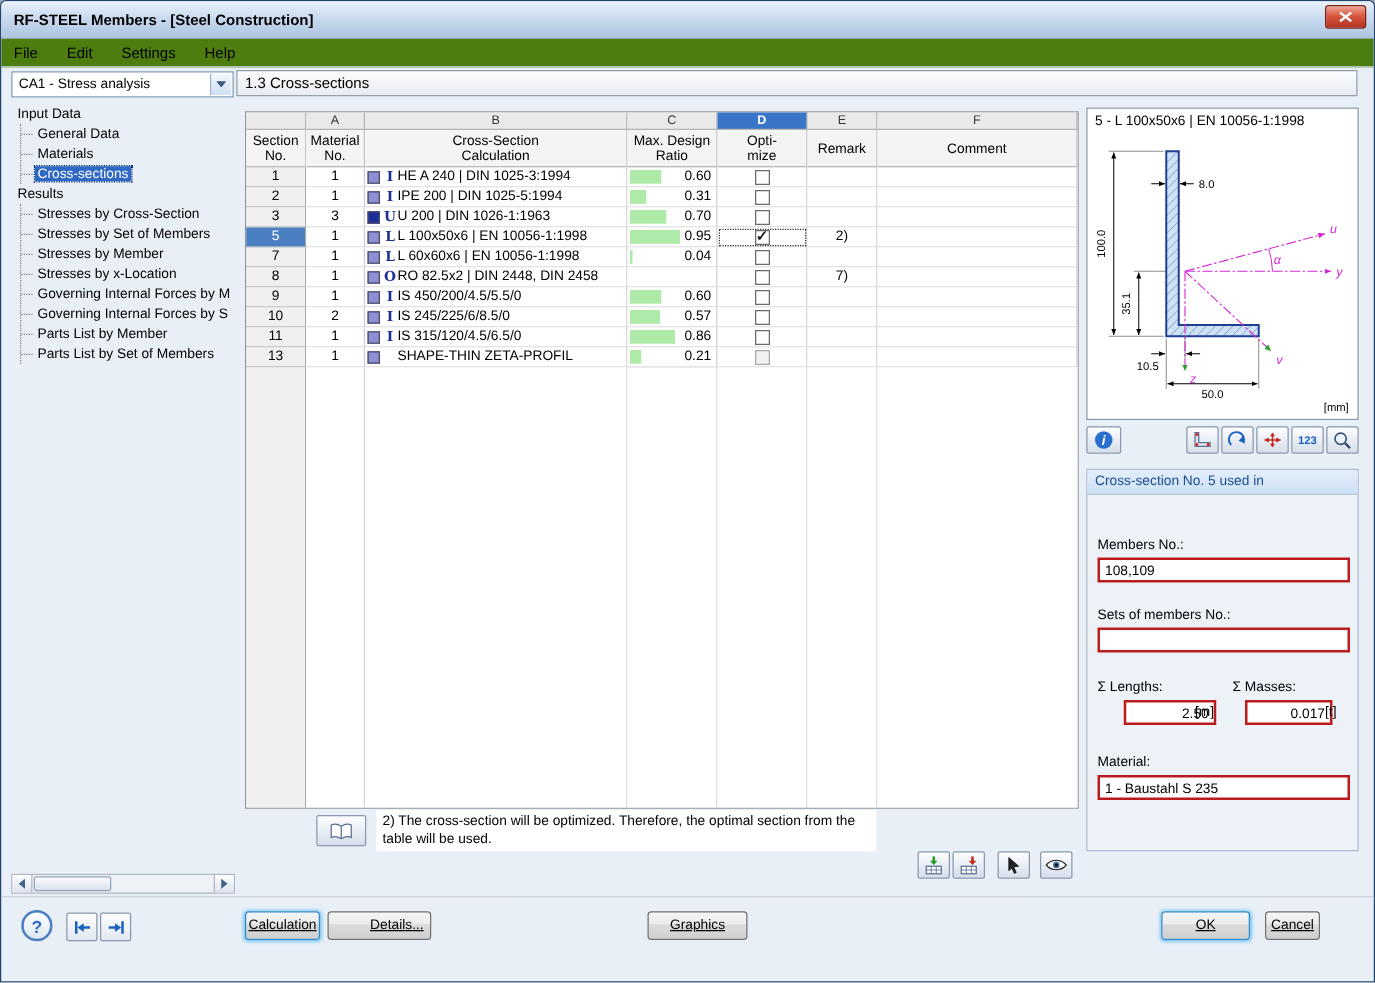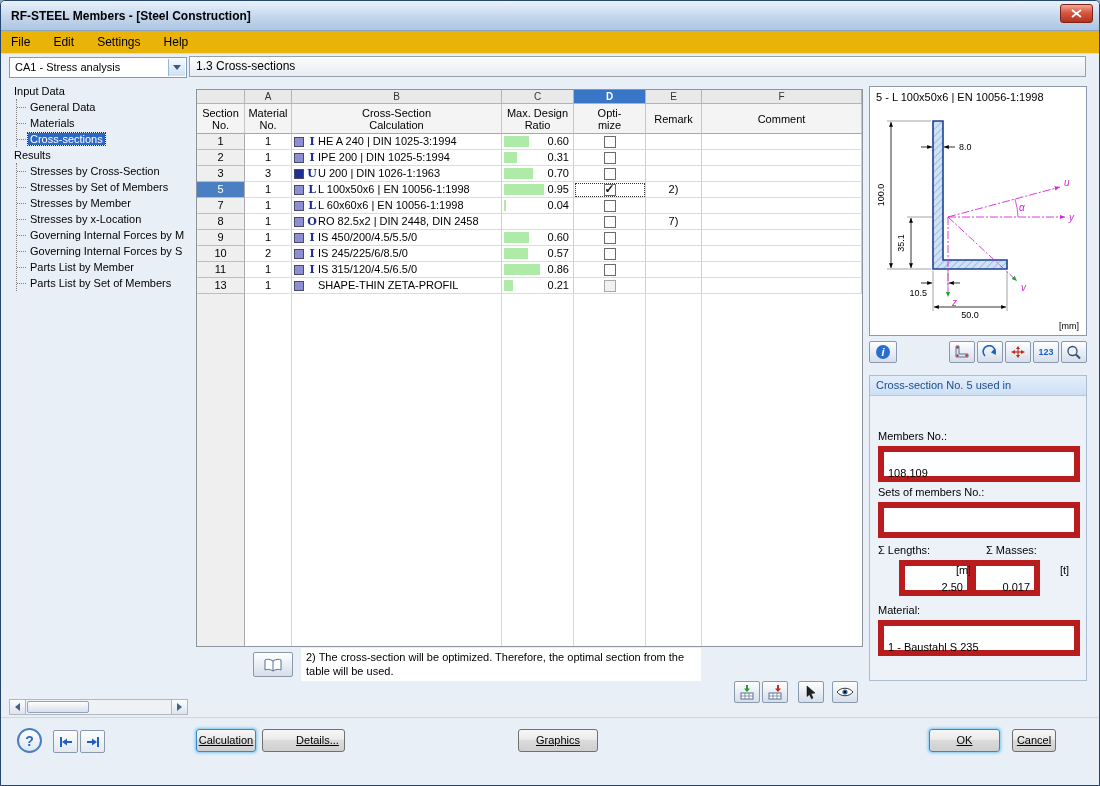--- a/index.html
+++ b/index.html
@@ -10,21 +10,21 @@
   
   .titlebar { position:absolute; left:0; top:0; width:100%; height:30px;
               background:linear-gradient(#eaf2fb,#c3d6ec 55%,#aec6e2); border-bottom:1px solid #8aa3c0; }
   .title-text { position:absolute; left:10px; top:8px; font-size:12px; font-weight:bold; }
   .close-btn { position:absolute; right:6px; top:3px; width:33px; height:19px; border-radius:3px;
                background:linear-gradient(#f0a898,#d8573f 45%,#b33322); border:1px solid #7c2417;
                display:flex; align-items:center; justify-content:center; cursor:default; }
 
   
   .menubar { position:absolute; left:0; top:30px; width:100%; height:23px;
-             background:#eab308; border-bottom:1px solid #d4dce6; }
+             background:#4d7c0f; border-bottom:1px solid #d4dce6; }
   .menu-item { display:inline-block; padding:4px 10px 0 10px; font-size:12px; }
 
   
   .combo { position:absolute; left:8px; top:56px; width:178px; height:21px;
            background:#fff; border:1px solid #7f9db9; }
   .combo-text { position:absolute; left:5px; top:3px; }
   .combo-arrow { position:absolute; right:1px; top:1px; bottom:1px; width:17px;
                  background:linear-gradient(#f4f9fd,#cfe0f3); border-left:1px solid #9ab5d3;
                  display:flex; align-items:center; justify-content:center; }
   .tri-down { width:0; height:0; border-left:4px solid transparent; border-right:4px solid transparent;
@@ -103,22 +103,22 @@
              border:1px solid #8d9aa9; }
   .preview-title { position:absolute; left:6px; top:4px; }
   .sec-svg { position:absolute; left:1px; top:20px; }
 
   .usedin { position:absolute; left:868px; top:374px; width:218px; height:306px;
             background:#edf2f9; border:1px solid #aebdd0; }
   .ui-header { position:absolute; left:0; top:0; right:0; height:20px;
                background:linear-gradient(#e4eefb,#cde0f4); border-bottom:1px solid #b4c6dc;
                color:#1a4d8f; line-height:19px; padding-left:6px; }
   .ui-label { position:absolute; }
-  .field { position:absolute; height:20px; background:#fff; border:6px solid #b91c1c;
-           line-height:18px; padding:12px 4px; }
+  .field { position:absolute; height:20px; background:#fff; border:2px solid #b91c1c;
+           line-height:18px; padding:0 4px; }
   .field.num { text-align:right; }
 
   
   .footer-sep { position:absolute; left:0; top:716px; width:100%; height:2px;
                 background:linear-gradient(#c2ccd8,#f5f8fb); }
   .btn { position:absolute; height:23px; background:linear-gradient(#f6f6f6,#ebebeb 45%,#dcdcdc 46%,#cfcfcf);
          border:1px solid #707070; border-radius:3px; text-align:center; line-height:21px;text-decoration:underline; }
   .btn.glow { border-color:#2f8bc9; box-shadow:0 0 3px 1px #7cc5ef; }
   .help-btn { position:absolute; left:16px; top:727px; width:25px; height:25px; border-radius:50%;
               background:linear-gradient(#ffffff,#dde7f2); border:2px solid #4a7fc1;
@@ -574,21 +574,21 @@
   <div class="usedin">
     <div class="ui-header">Cross-section No. 5 used in</div>
     <span class="ui-label" style="left:8px; top:54px;">Members No.:</span>
     <div class="field" style="left:8px; top:70px; width:202px;">108,109</div>
     <span class="ui-label" style="left:8px; top:110px;">Sets of members No.:</span>
     <div class="field" style="left:8px; top:126px; width:202px;"></div>
     <span class="ui-label" style="left:8px; top:168px;">Σ Lengths:</span>
     <span class="ui-label" style="left:116px; top:168px;">Σ Masses:</span>
     <div class="field num" style="left:15px; top:184px; width:74px;margin-left:14px;">2.50</div>
     <span class="ui-label" style="left:86px; top:188px;">[m]</span>
-    <div class="field num" style="left:100px; top:184px; width:70px;">0.017</div>
+    <div class="field num" style="left:126px; top:184px; width:70px;">0.017</div>
     <span class="ui-label" style="left:190px; top:188px;">[t]</span>
     <span class="ui-label" style="left:8px; top:228px;">Material:</span>
     <div class="field" style="left:8px; top:244px; width:202px;">1 - Baustahl S 235</div>
   </div>
 
   <div class="footer-sep"></div>
   <div class="help-btn">
       <span>?</span>
     </div>
   <div class="nav-btn" style="left:52px;">

